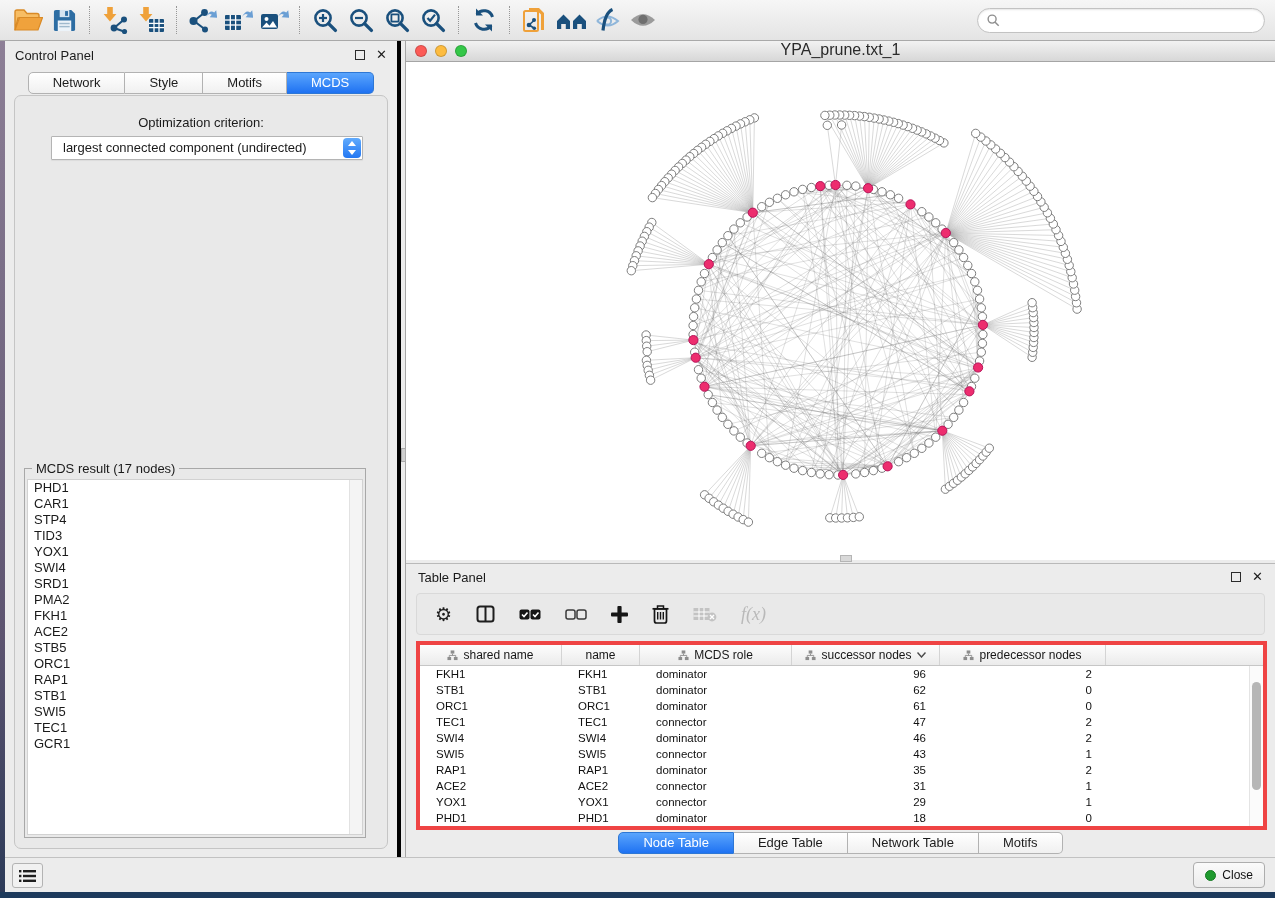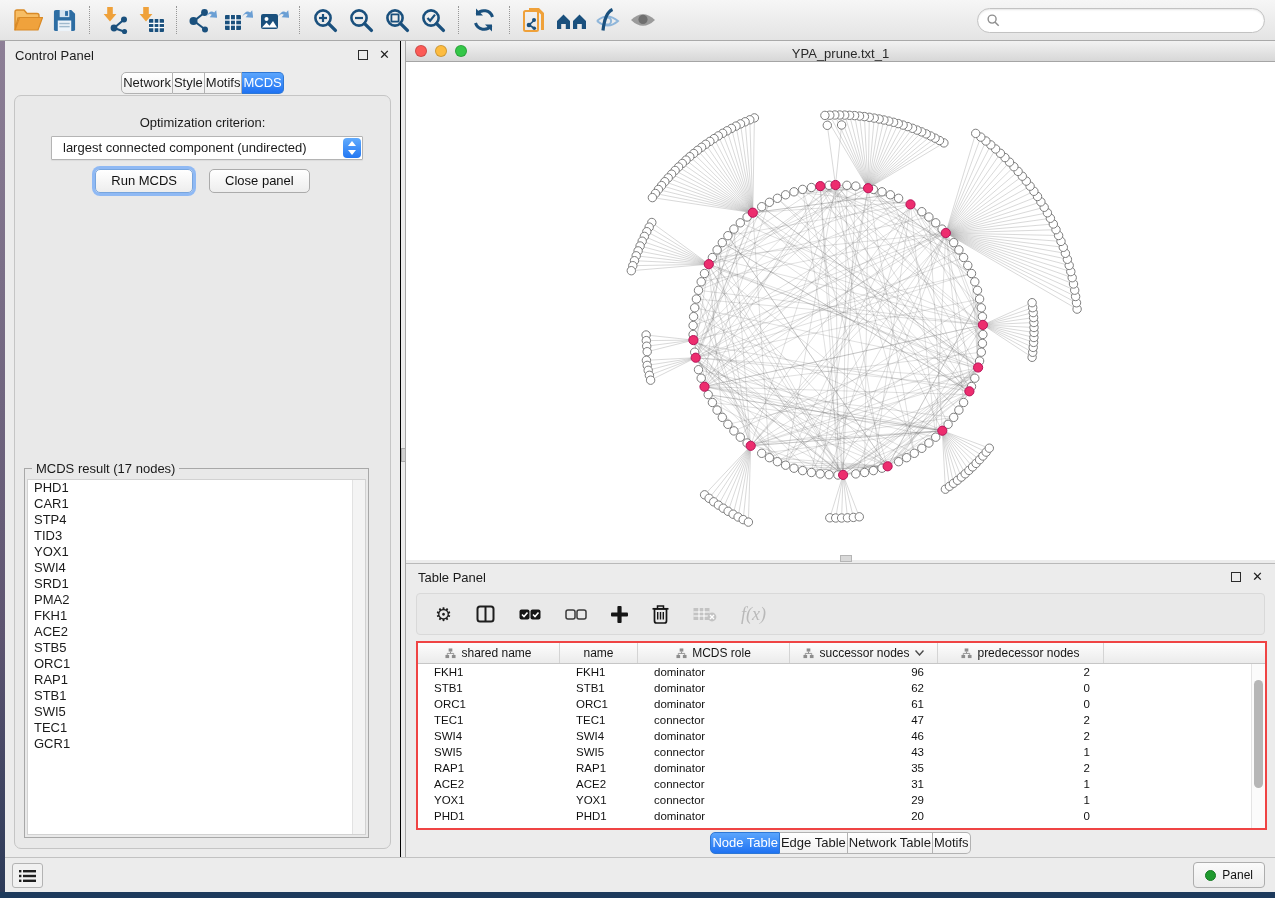--- a/index.html
+++ b/index.html
@@ -17,28 +17,28 @@
   .toolbar { position:absolute; top:0; left:0; width:1275px; height:41px;
     background:linear-gradient(#f6f6f6,#e4e4e4); border-bottom:1px solid #a9a9a9;
     display:flex; align-items:center; padding:0 10px; }
   .tbtn { width:36px; height:32px; display:flex; align-items:center; justify-content:center; border-radius:4px; }
   .tsep { width:0; height:28px; border-left:1px dotted #979797; margin:0 7px; }
   .toolbar-search { margin-left:auto; width:288px; height:25px; background:#fff; border:1px solid #c2c2c2;
     border-radius:13px; display:flex; align-items:center; padding:0 9px; box-shadow:inset 0 1px 2px rgba(0,0,0,.10); }
   .toolbar-search input { border:none; outline:none; flex:1; font-size:12px; background:transparent; margin-left:5px; }
 
   
-  .control-panel { position:absolute; left:5px; top:41px; width:396px; height:816px; background:#ececec; border-right:1px solid #000000; }
+  .control-panel { position:absolute; left:5px; top:41px; width:396px; height:816px; background:#ececec; border-right:4px solid #000000; }
   .panel-header { height:28px; display:flex; align-items:center; padding:0 10px; font-size:13px; color:#1c1c1c; }
   .win-btns { margin-left:auto; display:flex; gap:11px; align-items:center; }
   .float-btn { width:10px; height:10px; border:1.6px solid #2b2b2b; display:inline-block; }
   .close-x { font-size:13px; font-weight:bold; color:#1b1b1b; line-height:10px; }
 
   .seg { display:flex; }
-  .seg-btn { padding:2px 1px 3px; font-size:13px; color:#1c1c1c; background:linear-gradient(#ffffff,#f0f0f0);
+  .seg-btn { padding:2px 24px 3px; font-size:13px; color:#1c1c1c; background:linear-gradient(#ffffff,#f0f0f0);
     border:1px solid #b2b2b2; border-left:none; white-space:nowrap; }
   .seg-btn:first-child { border-left:1px solid #b2b2b2; border-radius:5px 0 0 5px; }
   .seg-btn:last-child { border-radius:0 5px 5px 0; }
   .seg-btn.sel { background:linear-gradient(#5aa5fd,#1f72f2); color:#fff; border-color:#2e77d4;text-align:center; }
 
   .cp-tabs { position:absolute; top:31px; left:0; width:100%; display:flex; justify-content:center; }
   .cp-body { position:absolute; top:54px; left:9px; right:9px; bottom:8px; background:#e9e9e9;
     border:1px solid #c5c5c5; border-radius:7px; }
   .opt-label { position:absolute; top:19px; width:100%; text-align:center; font-size:13px; }
   .select-box { position:absolute; top:40px; left:36px; width:312px; height:24px; background:#fff;
@@ -60,37 +60,37 @@
     border:1px solid #d2d2d2; overflow:hidden; }
   .result-item { font-size:13px; line-height:16px; padding-left:6px; }
   .result-scroll { position:absolute; right:0; top:0; bottom:0; width:13px; background:#f4f4f4; border-left:1px solid #e2e2e2; }
 
   .cp-splitter { position:absolute; left:401px; top:41px; width:5px; height:816px; background:#ececec; border-right:1px solid #a6a6a6; }
   .cp-grip { position:absolute; left:0; top:407px; width:5px; height:14px; background:#cfcfcf; border:1px solid #aaa; }
 
   
   .network-panel { position:absolute; left:406px; top:41px; width:869px; height:519px; }
   .net-title { height:21px; background:linear-gradient(#f2f2f2,#d7d7d7); border-bottom:1px solid #a5a5a5;
-    display:flex; align-items:flex-end; justify-content:center; font-size:13px; color:#2a2a2a; position:relative; }
+    display:flex; align-items:flex-start; justify-content:center; font-size:16px; color:#2a2a2a; position:relative; }
   .lights { position:absolute; left:9px; top:0; height:100%; display:flex; align-items:center; gap:8px; }
   .light { width:12px; height:12px; border-radius:50%; }
   .net-canvas { position:absolute; top:21px; left:0; width:869px; height:498px; background:#fff; }
   .net-canvas svg { position:absolute; inset:0; }
   .hsplit-grip { position:absolute; left:840px; top:555px; width:12px; height:7px; background:#d9d9d9; border:1px solid #b5b5b5; }
 
   
   .table-panel { position:absolute; left:406px; top:563px; width:869px; height:294px; background:#ececec; border-top:1px solid #b9b9b9; }
   .tp-header { height:26px; display:flex; align-items:center; padding:0 12px; font-size:13px;text-align:right; }
   .tp-toolbar { position:absolute; top:29px; left:10px; right:10px; height:42px; background:#e9e9e9;
     border:1px solid #d9d9d9; border-radius:4px; display:flex; align-items:center; gap:24px; padding:0 18px; }
   .tp-tool { display:flex; align-items:center; justify-content:center; }
   .fx-label { font-family:"Liberation Serif","DejaVu Serif",serif; font-style:italic; font-size:18px; color:#b9b9b9; }
   .gear-glyph { font-family:"DejaVu Sans",sans-serif; font-size:19px; color:#1e1e1e; line-height:19px; }
 
-  .tp-table { position:absolute; top:77px; left:10px; right:8px; bottom:27px; background:#fff; border:2px solid #ef4444; overflow:hidden; }
+  .tp-table { position:absolute; top:77px; left:10px; right:8px; bottom:27px; background:#fff; border:4px solid #ef4444; overflow:hidden; }
   .thead { display:flex; height:21px; background:linear-gradient(#fdfdfd,#ebebeb); border-bottom:1px solid #c6c6c6; }
   .th { display:flex; align-items:center; justify-content:center; gap:5px; font-size:12px; color:#161616; border-right:1px solid #d4d4d4; }
   .tbody .tr { display:flex; height:16px; align-items:center; font-size:11.5px; color:#111; }
   .td { overflow:hidden; white-space:nowrap; }
   .v-scroll { position:absolute; right:0; top:21px; bottom:0; width:14px; background:#fbfbfb; border-left:1px solid #e4e4e4; }
   .v-thumb { position:absolute; left:2px; right:2px; top:16px; height:108px; background:#b6b6b6; border-radius:6px; }
   .tp-tabs { position:absolute; bottom:3px; left:0; width:100%; display:flex; justify-content:center; }
 
   
   .status-bar { position:absolute; left:5px; top:857px; width:1270px; height:35px; background:#ececec; border-top:1px solid #c2c2c2; }
@@ -315,24 +315,20 @@
       </span>
     </div>
   <div class="cp-body">
     <div class="opt-label">Optimization criterion:</div>
     <div class="select-box">
       <span>largest connected component (undirected)</span>
       <span class="select-stepper">
           <span class="up"></span>
           <span class="dn"></span>
         </span>
-    </div>
-    <div class="btn-row">
-      <button class="mac-btn focused">Run MCDS</button>
-      <button class="mac-btn">Close panel</button>
     </div>
     <div class="result-group">
       <span class="result-legend">MCDS result (17 nodes)</span>
       <div class="result-list">
         <div id="result-items">
             <div class="result-item">PHD1</div>
             <div class="result-item">CAR1</div>
             <div class="result-item">STP4</div>
             <div class="result-item">TID3</div>
             <div class="result-item">YOX1</div>
@@ -1190,21 +1186,21 @@
           <div class="td" style="width: 142px; text-align: left; padding: 0px 0px 0px 16px;">YOX1</div>
           <div class="td" style="width: 78px; text-align: left; padding: 0px 0px 0px 16px;">YOX1</div>
           <div class="td" style="width: 152px; text-align: left; padding: 0px 0px 0px 16px;">connector</div>
           <div class="td" style="width: 148px; text-align: right; padding: 0px 14px 0px 0px;">29</div>
           <div class="td" style="width: 166px; text-align: right; padding: 0px 14px 0px 0px;">1</div>
         </div>
         <div class="tr">
           <div class="td" style="width: 142px; text-align: left; padding: 0px 0px 0px 16px;">PHD1</div>
           <div class="td" style="width: 78px; text-align: left; padding: 0px 0px 0px 16px;">PHD1</div>
           <div class="td" style="width: 152px; text-align: left; padding: 0px 0px 0px 16px;">dominator</div>
-          <div class="td" style="width: 148px; text-align: right; padding: 0px 14px 0px 0px;">20</div>
+          <div class="td" style="width: 148px; text-align: right; padding: 0px 14px 0px 0px;">18</div>
           <div class="td" style="width: 166px; text-align: right; padding: 0px 14px 0px 0px;">0</div>
         </div>
       </div>
     <div class="v-scroll">
         <span class="v-thumb"></span>
       </div>
   </div>
   <div class="tp-tabs">
       <span class="seg" id="tp-tabs">
         <span class="seg-btn sel">Node Table</span>
@@ -1223,15 +1219,15 @@
           <rect x="4" y="1" width="13" height="2.4"></rect>
           <rect x="0" y="5.8" width="2.4" height="2.4"></rect>
           <rect x="4" y="5.8" width="13" height="2.4"></rect>
           <rect x="0" y="10.6" width="2.4" height="2.4"></rect>
           <rect x="4" y="10.6" width="13" height="2.4"></rect>
         </g>
       </svg>
   </span>
   <span class="memory-btn">
     <span class="mem-dot"></span>
-    <span>Panel</span>
+    <span>Close</span>
   </span>
 </div>
 
 </body></html>

